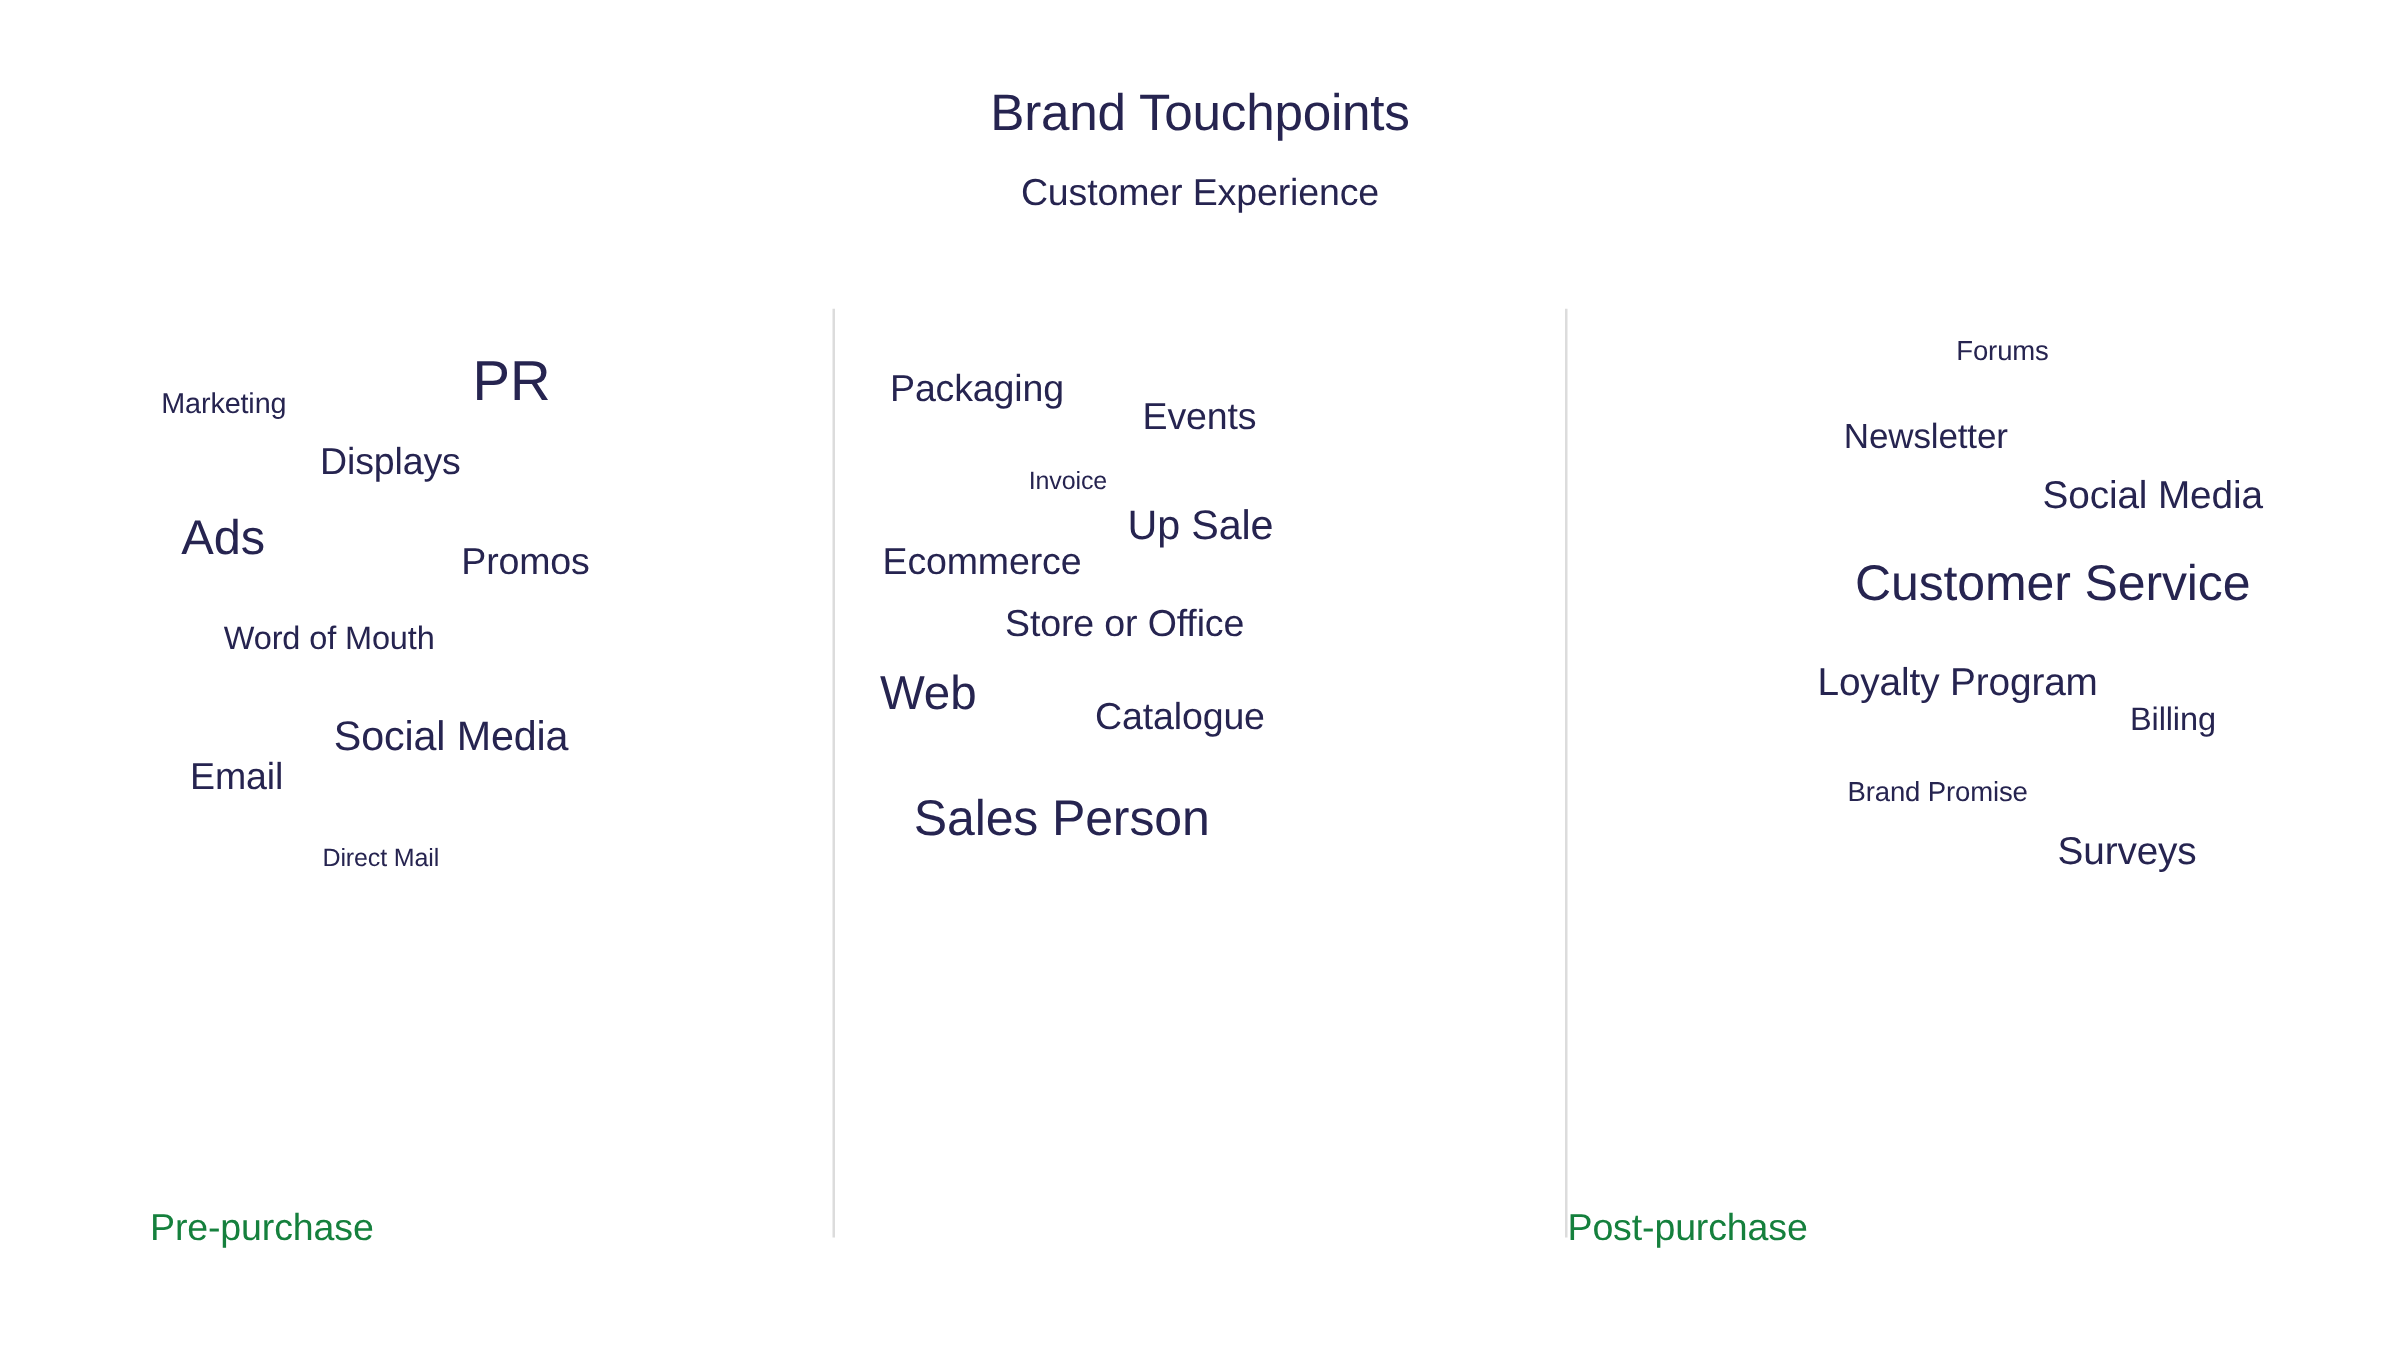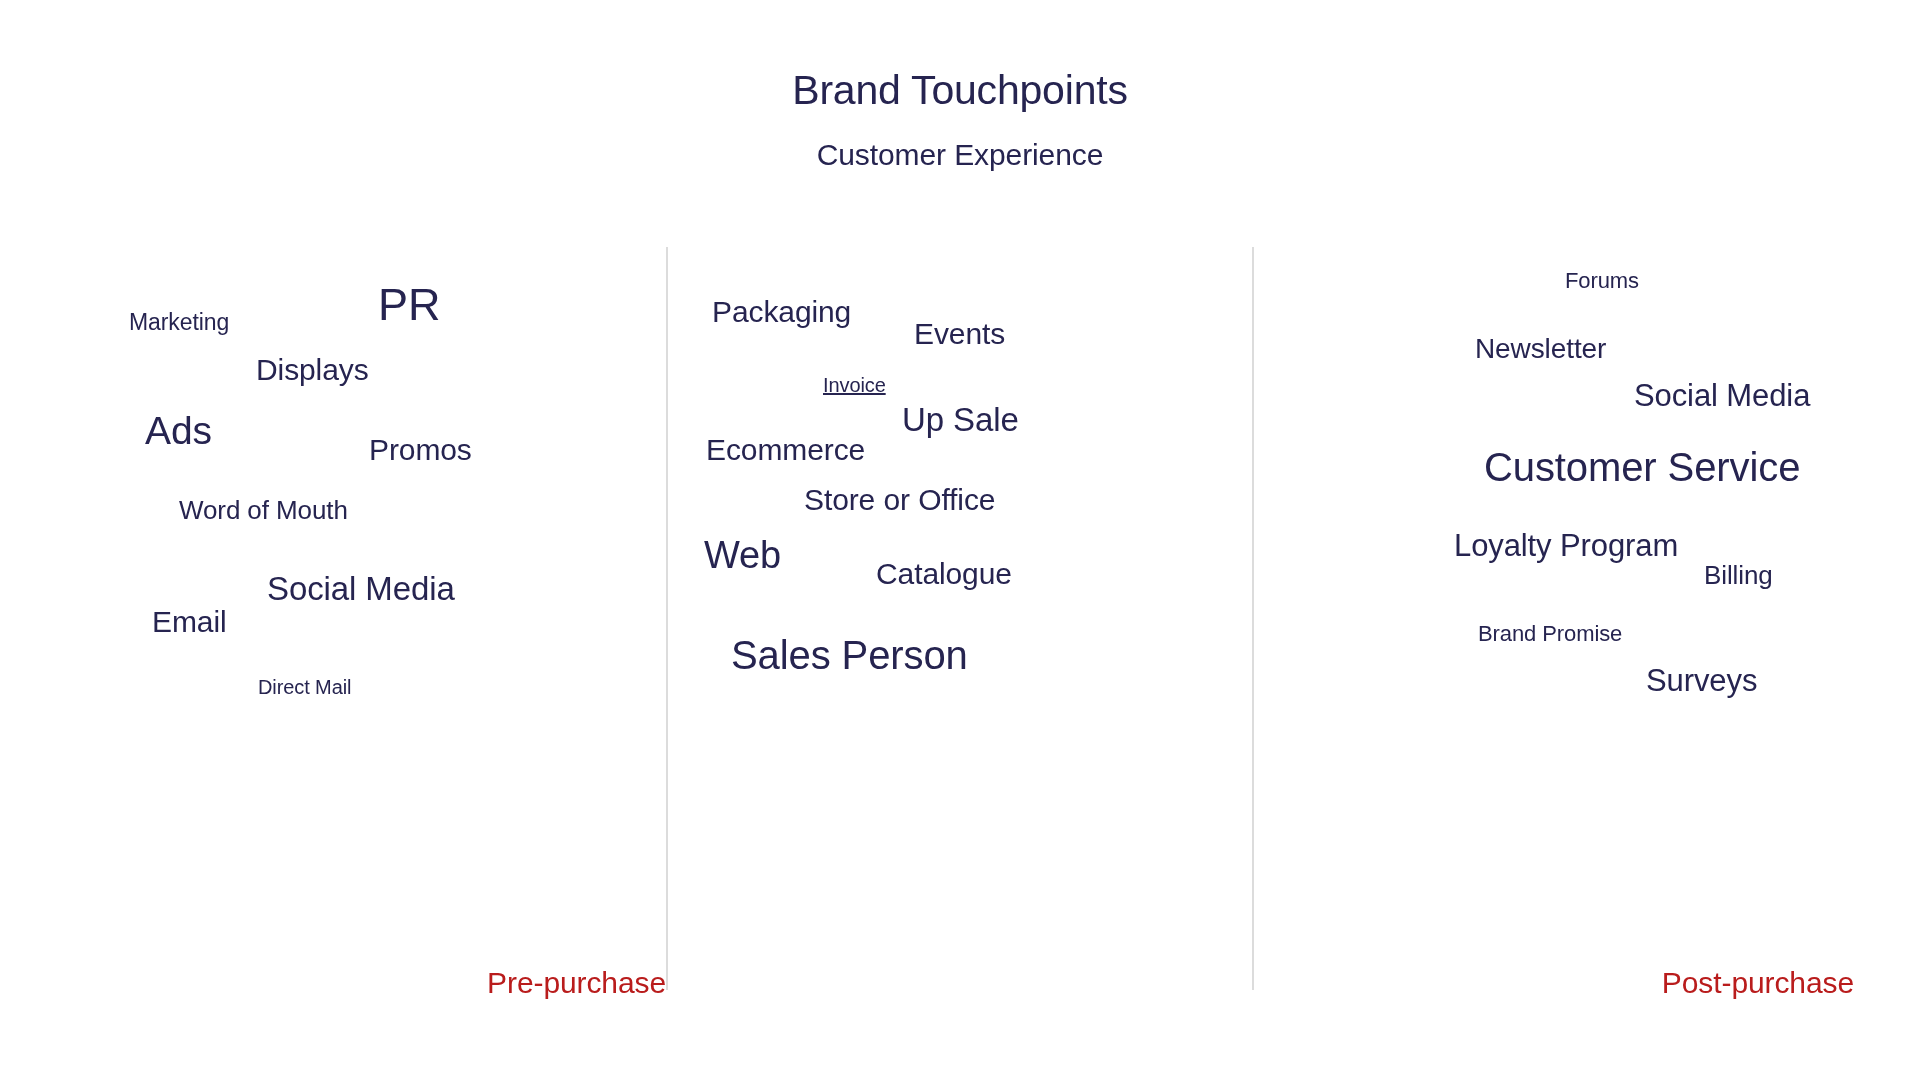--- a/index.html
+++ b/index.html
@@ -86,22 +86,22 @@
     line-height: 1;
     letter-spacing: -0.1px;
   }
 
   
   .stage-label {
     position: absolute;
     top: 965px;
     font-size: 30px;
     font-weight: 400;
-    color: #b91c1c;
-    text-align: right;
+    color: #15803d;
+    text-align: left;
     letter-spacing: -0.1px;
     line-height: 1.2;
   }
   #stage-label-pre  { left: 120px;  width: 546px; }
   #stage-label-buy  { left: 668px;  width: 584px; }
   #stage-label-post { left: 1254px; width: 600px; }
 </style>
 </head>
 <body>
 
@@ -122,21 +122,21 @@
       <div class="touchpoint" style="left: 25px; top: 164px; font-size: 39px;">Ads</div>
       <div class="touchpoint" style="left: 249px; top: 188px; font-size: 30px;">Promos</div>
       <div class="touchpoint" style="left: 59px; top: 250px; font-size: 26px;">Word of Mouth</div>
       <div class="touchpoint" style="left: 147px; top: 325px; font-size: 33px;">Social Media</div>
       <div class="touchpoint" style="left: 32px; top: 360px; font-size: 30px;">Email</div>
       <div class="touchpoint" style="left: 138px; top: 430px; font-size: 20px;">Direct Mail</div>
     </div>
   <div class="stage-column" id="stage-column-buy">
       <div class="touchpoint" style="left: 44px; top: 50px; font-size: 30px;">Packaging</div>
       <div class="touchpoint" style="left: 246px; top: 72px; font-size: 30px;">Events</div>
-      <div class="touchpoint" style="left: 155px; top: 128px; font-size: 20px; text-decoration: underline;">Invoice</div>
+      <div class="touchpoint" style="left: 155px; top: 128px; font-size: 20px;">Invoice</div>
       <div class="touchpoint" style="left: 234px; top: 156px; font-size: 33px;">Up Sale</div>
       <div class="touchpoint" style="left: 14px; top: 188px; font-size: 30px; margin-left: 24px;">Ecommerce</div>
       <div class="touchpoint" style="left: 136px; top: 238px; font-size: 30px;">Store or Office</div>
       <div class="touchpoint" style="left: 36px; top: 289px; font-size: 38px; text-align: right;">Web</div>
       <div class="touchpoint" style="left: 208px; top: 312px; font-size: 30px;">Catalogue</div>
       <div class="touchpoint" style="left: 63px; top: 388px; font-size: 40px;">Sales Person</div>
     </div>
   <div class="stage-column" id="stage-column-post">
       <div class="touchpoint" style="left: 311px; top: 23px; font-size: 22px;">Forums</div>
       <div class="touchpoint" style="left: 221px; top: 88px; font-size: 28px;">Newsletter</div>

